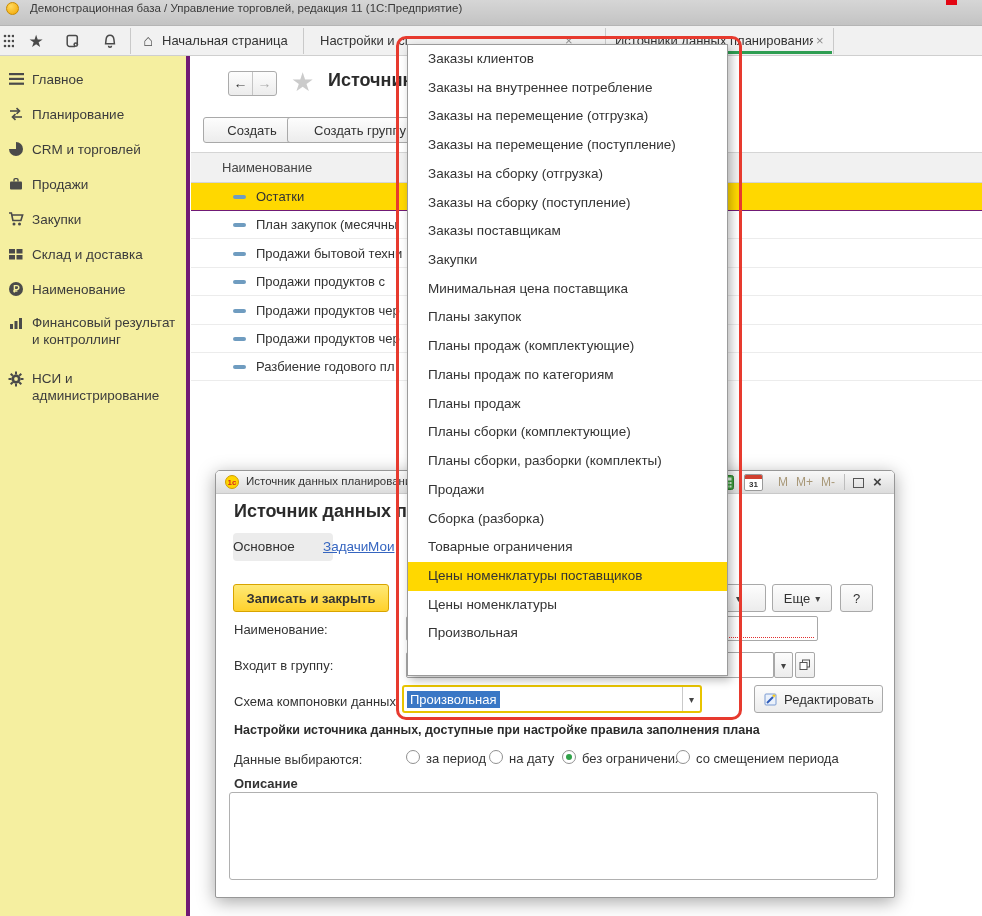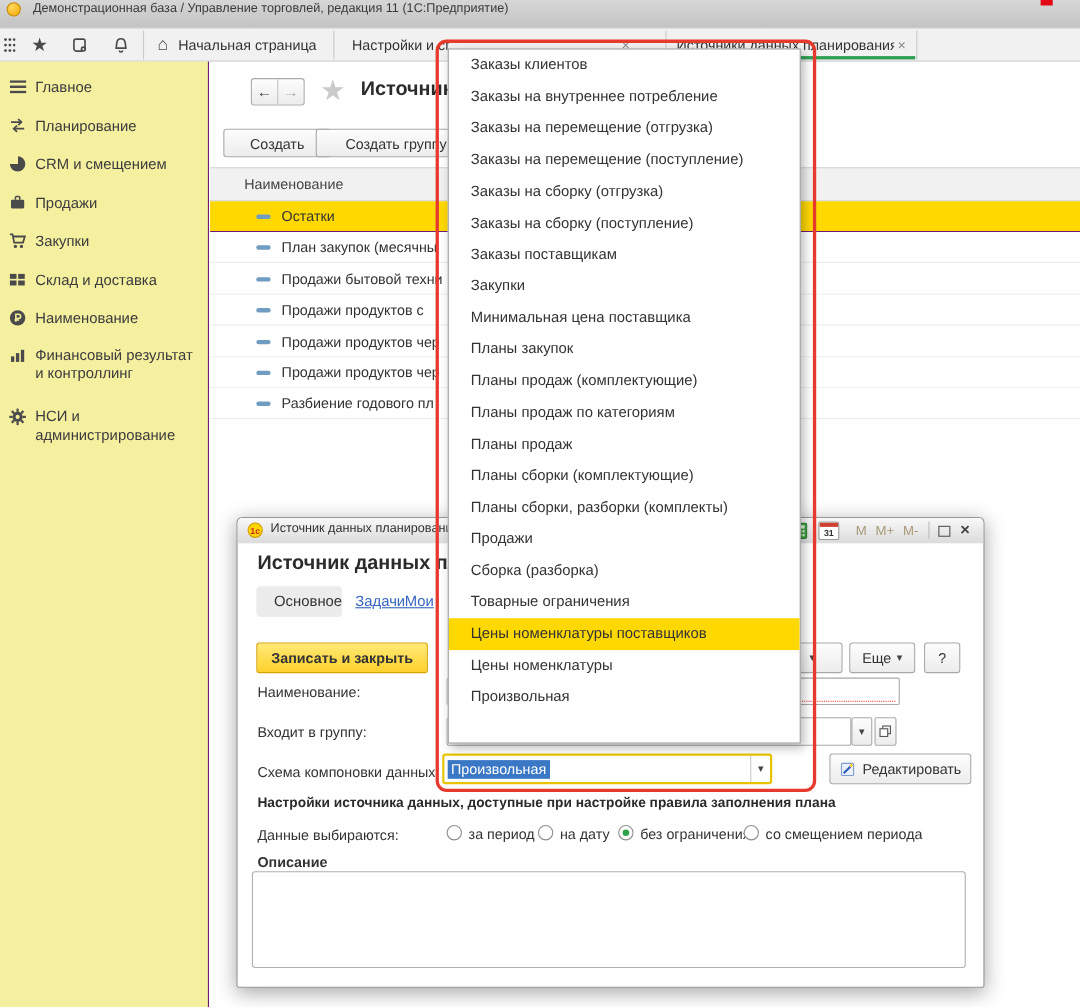--- a/index.html
+++ b/index.html
@@ -18,21 +18,21 @@
   .toolbar{left:0;top:26px;width:982px;height:30px;background:#f1f1f1;border-bottom:1px solid #cfcfcf}
   .tb-ico{top:26px;height:30px;display:flex;align-items:center;justify-content:center;color:#4a4a4a}
   .vsep{top:28px;width:1px;height:26px;background:#c9c9c9}
   .tab-label{top:26px;height:30px;line-height:30px;white-space:nowrap;color:#333;font-size:13px}
   .tab-close{top:26px;height:30px;line-height:30px;color:#8a8a8a;font-size:13px;cursor:default}
   .tab-underline{top:51px;height:3px;background:#2e9e52}
   .glyph-star{font-size:17px}
   .glyph-home{font-size:16px;color:#4a4a4a}
 
   
-  .sidebar{left:0;top:56px;width:190px;height:860px;background:#f5efa0;border-right:1px solid #701a75}
+  .sidebar{left:0;top:56px;width:190px;height:860px;background:#f5efa0;border-right:4px solid #701a75}
   .sb-item{position:absolute;left:0;width:190px;cursor:pointer}
   .sb-ico{position:absolute;left:7px;top:0;width:18px;height:18px;display:flex;align-items:center;justify-content:center}
   .sb-label{position:absolute;left:32px;top:1px;width:152px;font-size:13.5px;color:#3c3c3c;line-height:17px}
   .pie{width:14px;height:14px;border-radius:50%;background:conic-gradient(#4a4a4a 0 75%,#f5efa0 75% 100%)}
 
   
   .navbtns{left:228px;top:71px;width:49px;height:25px;display:flex;border:1px solid #ababab;border-radius:3px;background:linear-gradient(#fdfdfd,#ececec)}
   .navbtns span{flex:1;text-align:center;line-height:23px;font-size:14px}
   .navbtns .fwd{border-left:1px solid #c4c4c4;color:#a9a9a9}
   .big-star{left:291px;top:67px;font-size:26px;color:#cbcbcb}
@@ -47,21 +47,21 @@
 
   
   .modal{left:215px;top:470px;width:680px;height:428px;background:#fff;border:1px solid #979797;border-radius:5px 5px 2px 2px;box-shadow:0 4px 18px rgba(0,0,0,.35);z-index:30}
   .m-titlebar{position:absolute;left:0;top:0;width:678px;height:23px;background:linear-gradient(#f8f8f8,#dcdcdc);border-bottom:1px solid #c9c9c9;border-radius:4px 4px 0 0}
   .m-title{position:absolute;left:30px;top:4px;font-size:11.5px;color:#333;white-space:nowrap}
   .logo1c{position:absolute;left:9px;top:4px;width:14px;height:14px;border-radius:50%;background:#ffd500;border:1px solid #cf9d00;color:#d42b1e;font-size:8px;font-weight:bold;text-align:center;line-height:13px}
   .m-memo{position:absolute;top:4px;font-size:12px;color:#a89878}
   .m-max{position:absolute;top:7px;width:11px;height:10px;border:1.5px solid #555}
   .m-close{position:absolute;top:2px;font-size:15px;color:#444;font-weight:bold}
   .m-heading{position:absolute;left:18px;top:30px;font-size:18px;font-weight:bold;color:#2b2b2b;white-space:nowrap}
-  .chip{position:absolute;left:17px;top:62px;width:78px;height:28px;background:#ececec;border-radius:4px;text-align:right;line-height:28px;font-size:13.5px;color:#333}
+  .chip{position:absolute;left:17px;top:62px;width:100px;height:28px;background:#ececec;border-radius:4px;text-align:left;line-height:28px;font-size:13.5px;color:#333}
   .mlink{position:absolute;top:68px;font-size:13.5px;color:#3565c0;text-decoration:underline;white-space:nowrap;cursor:pointer}
   .ybtn{position:absolute;display:flex;align-items:center;justify-content:center;background:linear-gradient(#ffe976,#ffd12c);border:1px solid #d8a400;border-radius:3px;font-weight:bold;font-size:13px;color:#333;cursor:pointer}
   .mbtn{position:absolute;display:flex;align-items:center;justify-content:center;background:linear-gradient(#fdfdfd,#ececec);border:1px solid #a9a9a9;border-radius:3px;font-size:13px;color:#333;cursor:pointer}
   .flabel{position:absolute;left:18px;font-size:13px;color:#333;white-space:nowrap}
   .field{position:absolute;background:#fff;border:1px solid #a8a8a8;border-radius:2px}
   .req-line{position:absolute;left:3px;right:3px;bottom:2px;border-bottom:1px dotted #e03030}
   .sq-btn{position:absolute;width:19px;height:26px;background:linear-gradient(#fdfdfd,#ececec);border:1px solid #a8a8a8;border-radius:2px;display:flex;align-items:center;justify-content:center;font-size:10px;color:#444;cursor:pointer}
   .combo{position:absolute;left:186px;top:214px;width:300px;height:28px;border:2px solid #e8c400;border-radius:3px;background:#fff;display:flex;align-items:center}
   .combo-val{margin-left:3px;background:#3a77c5;color:#fff;padding:1px 3px;font-size:13px;white-space:nowrap}
   .combo-arrow{position:absolute;right:0;top:0;width:18px;height:24px;border-left:1px solid #c9c9c9;display:flex;align-items:center;justify-content:center;font-size:10px;color:#444}
@@ -151,21 +151,21 @@
             <path d="M14 11 h-9"></path>
             <path d="M7.5 8.2 4.5 11 7.5 13.8"></path>
           </svg>
         </span>
       <span class="sb-label">Планирование</span>
     </div>
     <div class="sb-item" style="top:84px">
       <span class="sb-ico">
           <span class="pie"></span>
         </span>
-      <span class="sb-label">CRM и смещением</span>
+      <span class="sb-label">CRM и торговлей</span>
     </div>
     <div class="sb-item" style="top:119px">
       <span class="sb-ico">
           <svg width="16" height="16" viewBox="0 0 16 16">
             <rect x="2" y="5.5" width="12" height="8" rx="1" fill="#4a4a4a"></rect>
             <path d="M6 5.5 V3.8 a1.2 1.2 0 0 1 1.2 -1.2 h1.6 a1.2 1.2 0 0 1 1.2 1.2 V5.5" fill="none" stroke="#4a4a4a" stroke-width="1.4"></path>
           </svg>
         </span>
       <span class="sb-label">Продажи</span>
     </div>

